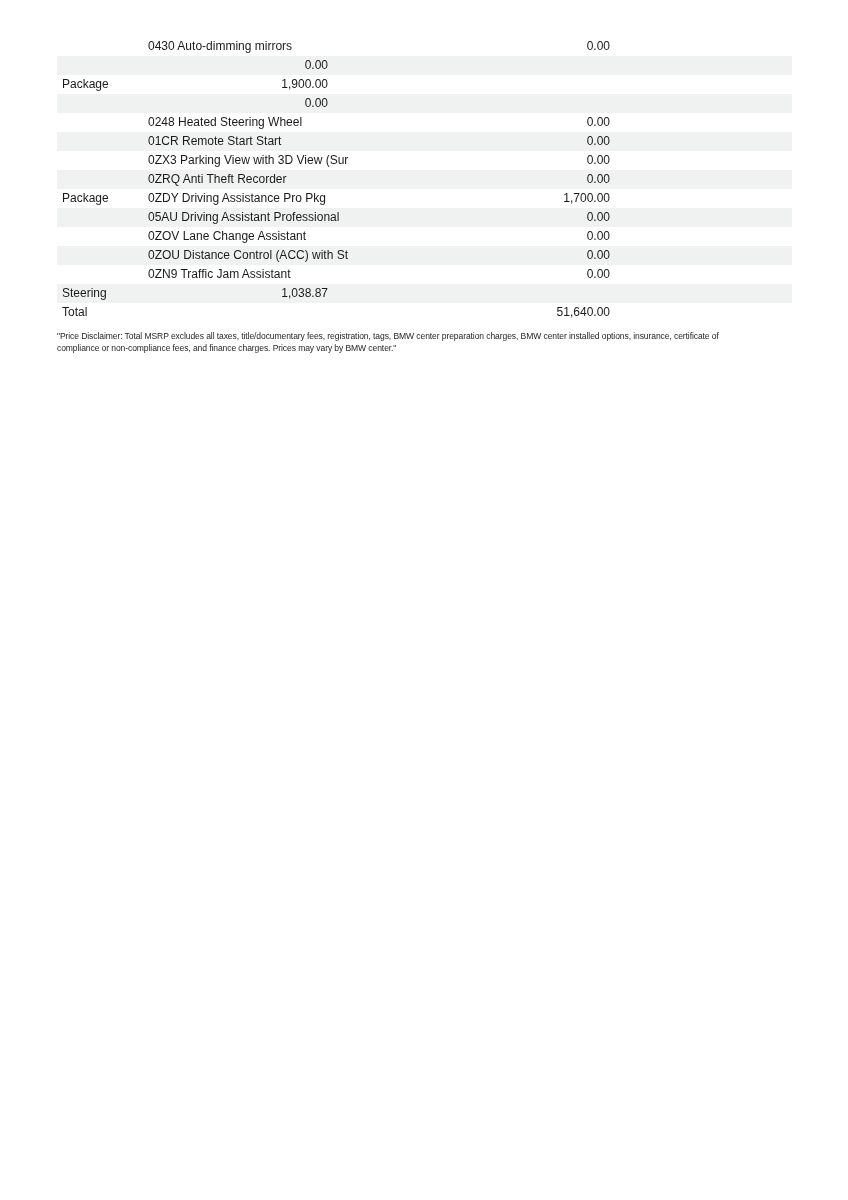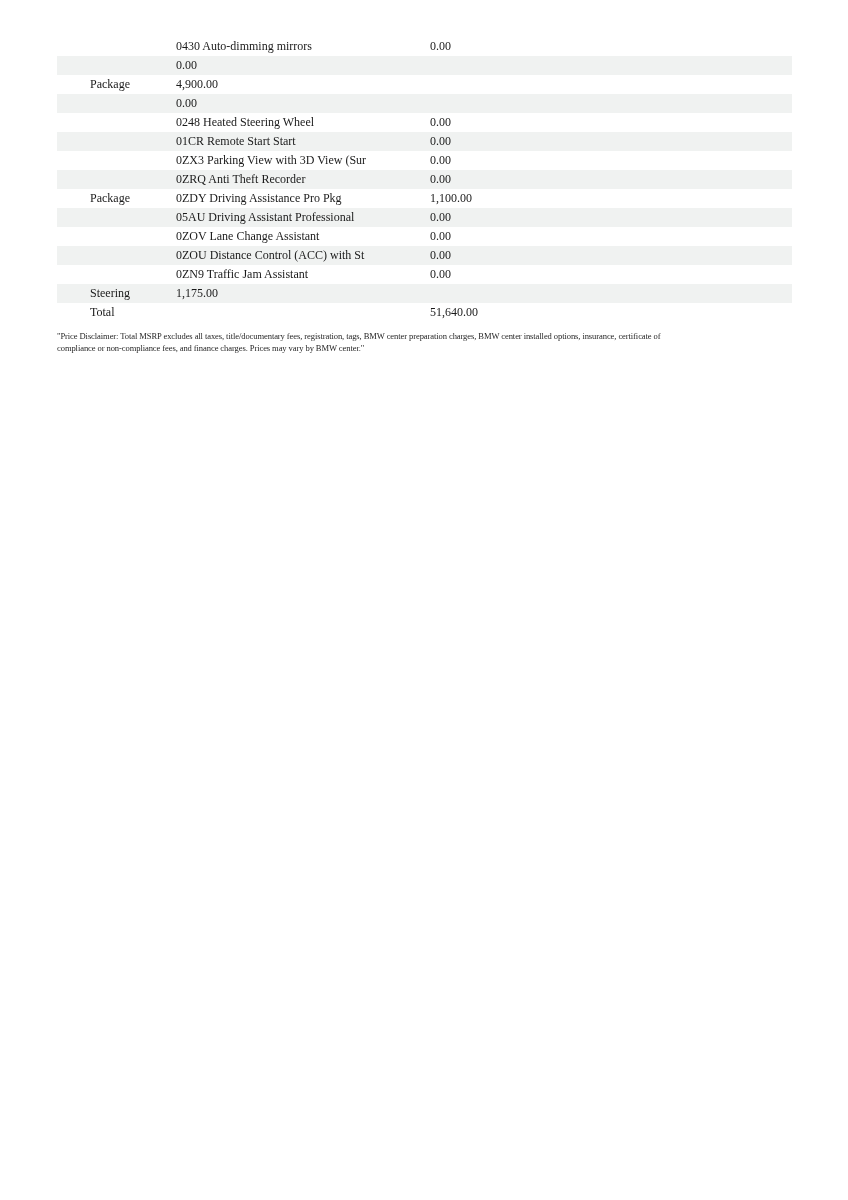--- a/index.html
+++ b/index.html
@@ -16,21 +16,20 @@
     position: relative;
     font-family: "Liberation Sans", "DejaVu Sans", sans-serif;
     color: var(--text);
     overflow: hidden;
   }
   .page {
     position: absolute;
     left: 0; top: 0;
     width: 848px; height: 1200px;
     background: #ffffff;
-    font-family: Liberation Serif, serif;
   }
   .options-table {
     position: absolute;
     left: 57px;
     top: 37px;
     width: 735px;
   }
   .row {
     display: flex;
     align-items: center;
@@ -40,29 +39,28 @@
     color: var(--text);
   }
   .row:nth-child(even) {
     background: var(--stripe);
   }
   .cell { white-space: nowrap; overflow: visible; }
   .cell.cat {
     width: 91px;
     padding-left: 5px;
     flex: 0 0 auto;
-    margin-left: 28px;
   }
   .cell.item {
     flex: 1 1 auto;
   }
   .cell.price {
     width: 180px;
     flex: 0 0 auto;
-    text-align: left;
+    text-align: right;
   }
   .cell.spacer {
     width: 182px;
     flex: 0 0 auto;
   }
   .disclaimer {
     position: absolute;
     left: 57px;
     top: 331px;
     width: 760px;
@@ -90,21 +88,21 @@
   </div>
 
   <div class="row">
     <div class="cell cat"></div>
     <div class="cell price">0.00</div>
     <div class="cell spacer"></div>
   </div>
 
   <div class="row">
     <div class="cell cat">Package</div>
-    <div class="cell price">4,900.00</div>
+    <div class="cell price">1,900.00</div>
     <div class="cell spacer"></div>
   </div>
 
   <div class="row">
     <div class="cell cat"></div>
     <div class="cell price">0.00</div>
     <div class="cell spacer"></div>
   </div>
 
   <div class="row">
@@ -131,21 +129,21 @@
   <div class="row">
     <div class="cell cat"></div>
     <div class="cell item">0ZRQ Anti Theft Recorder</div>
     <div class="cell price">0.00</div>
     <div class="cell spacer"></div>
   </div>
 
   <div class="row">
     <div class="cell cat">Package</div>
     <div class="cell item">0ZDY Driving Assistance Pro Pkg</div>
-    <div class="cell price">1,100.00</div>
+    <div class="cell price">1,700.00</div>
     <div class="cell spacer"></div>
   </div>
 
   <div class="row">
     <div class="cell cat"></div>
     <div class="cell item">05AU Driving Assistant Professional</div>
     <div class="cell price">0.00</div>
     <div class="cell spacer"></div>
   </div>
 
@@ -165,21 +163,21 @@
 
   <div class="row">
     <div class="cell cat"></div>
     <div class="cell item">0ZN9 Traffic Jam Assistant</div>
     <div class="cell price">0.00</div>
     <div class="cell spacer"></div>
   </div>
 
   <div class="row">
     <div class="cell cat">Steering</div>
-    <div class="cell price">1,175.00</div>
+    <div class="cell price">1,038.87</div>
     <div class="cell spacer"></div>
   </div>
 
   <div class="row">
     <div class="cell cat">Total</div>
     <div class="cell item"></div>
     <div class="cell price">51,640.00</div>
     <div class="cell spacer"></div>
   </div>
 </div>

